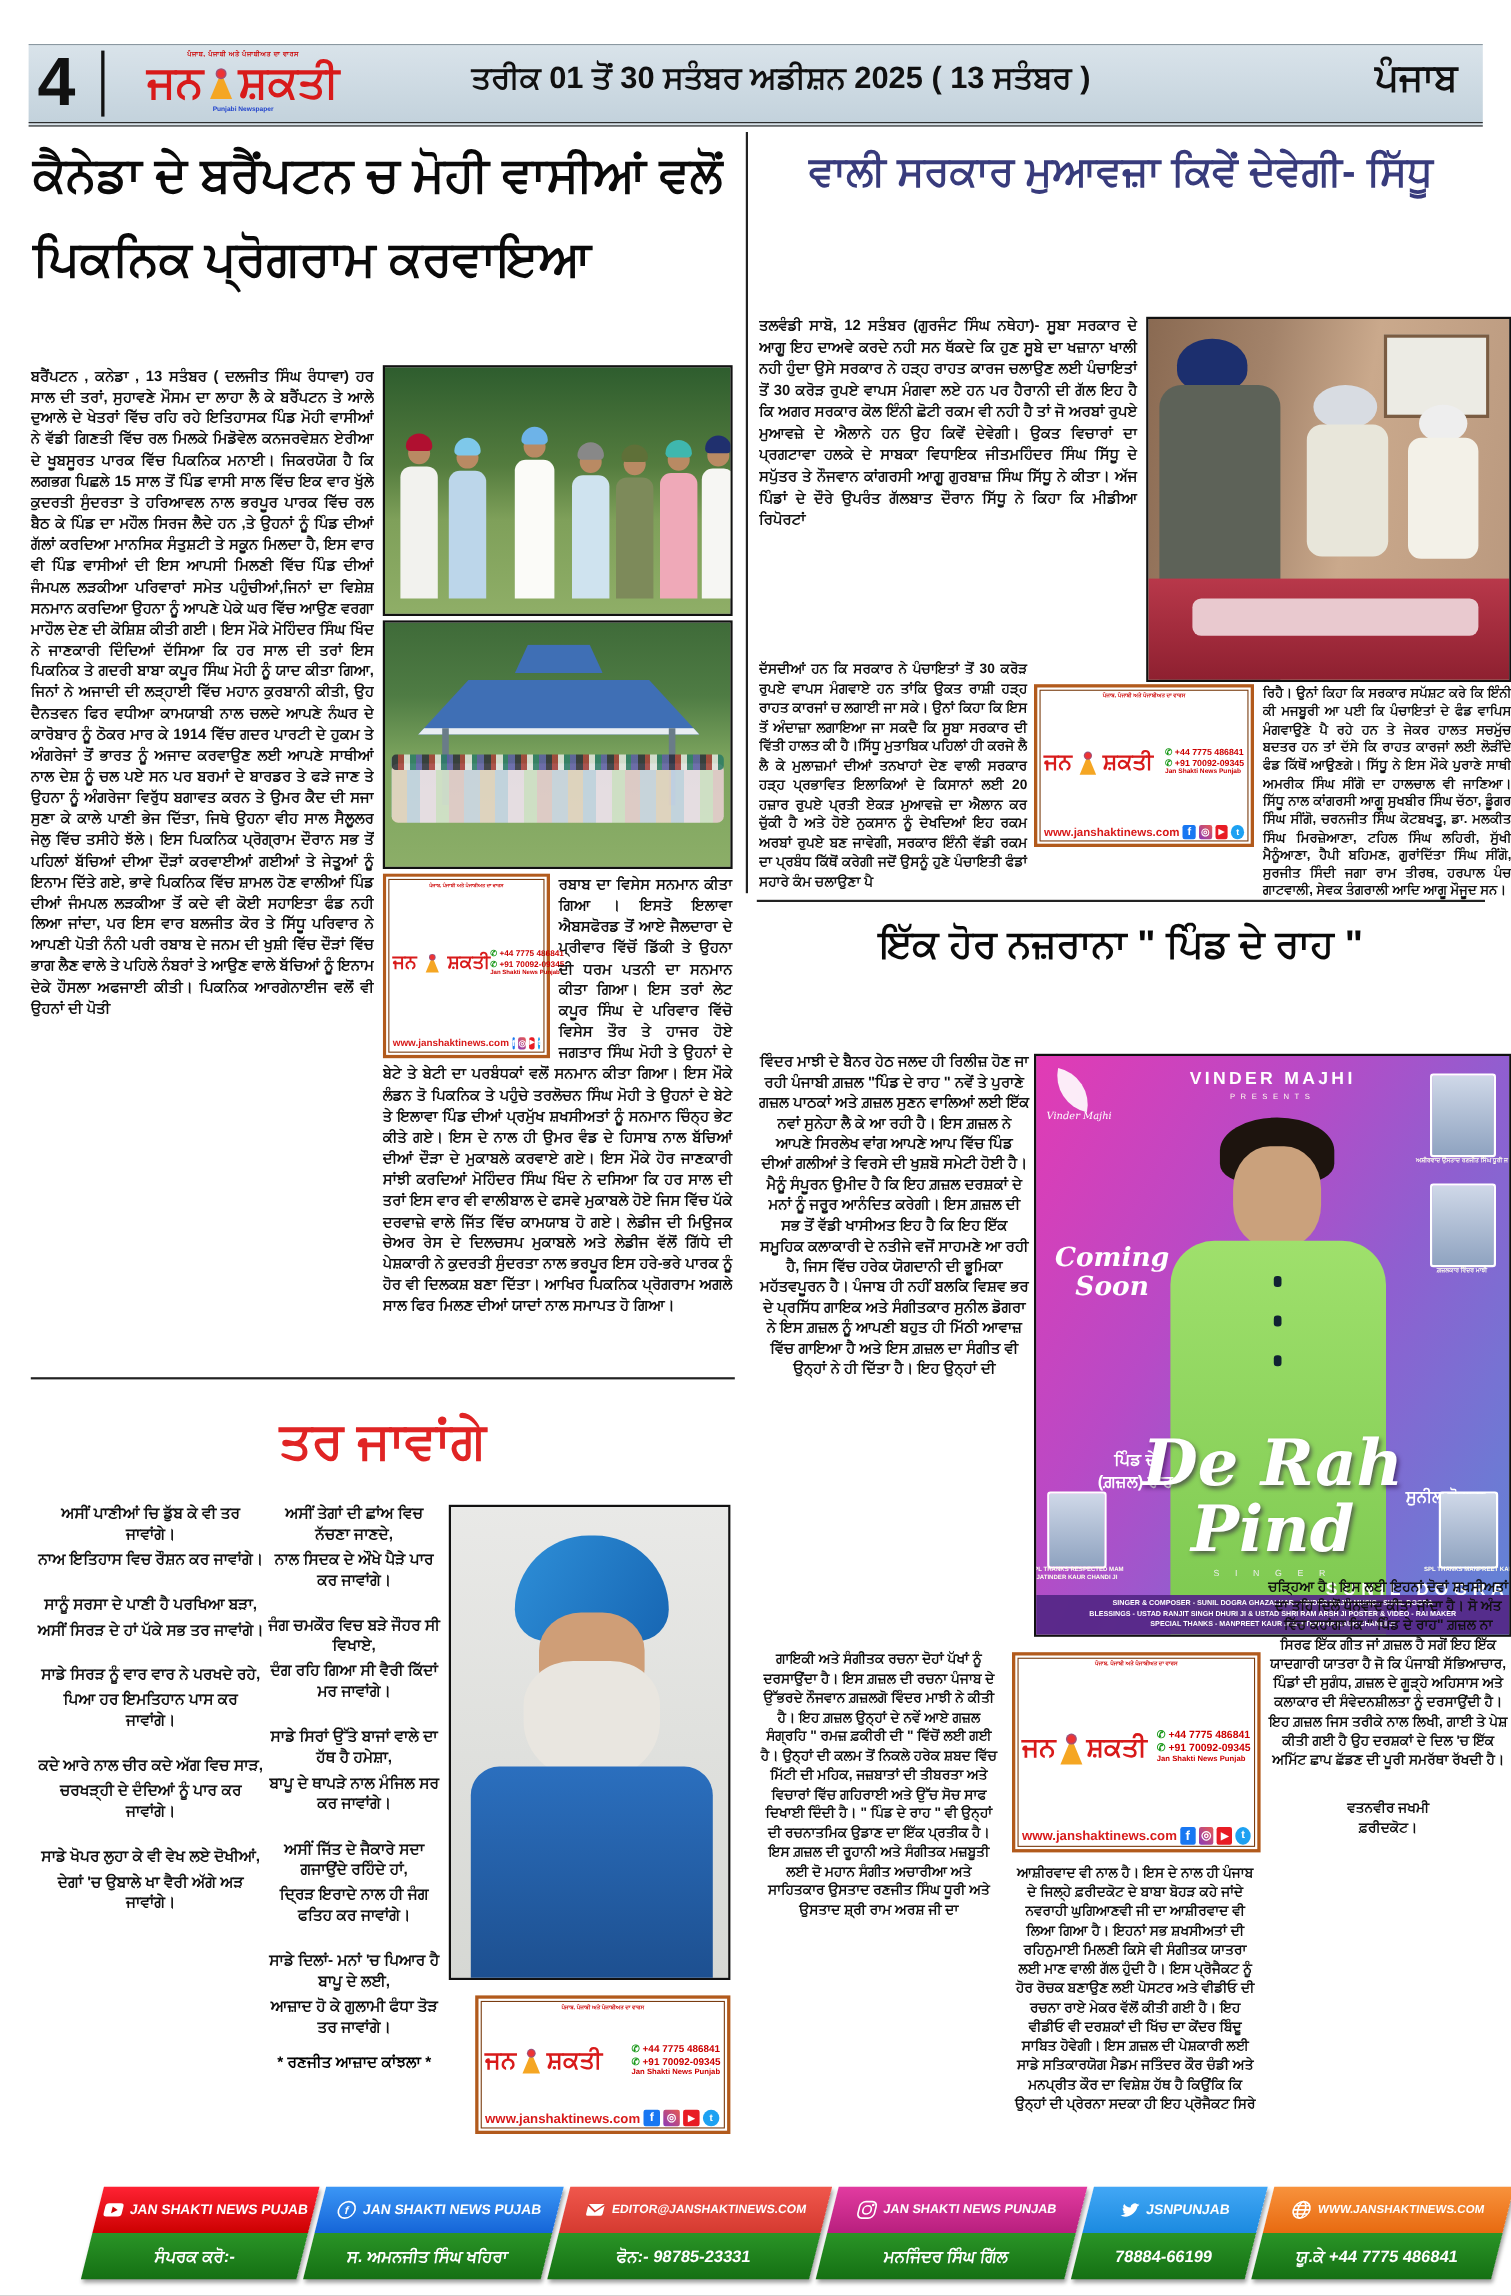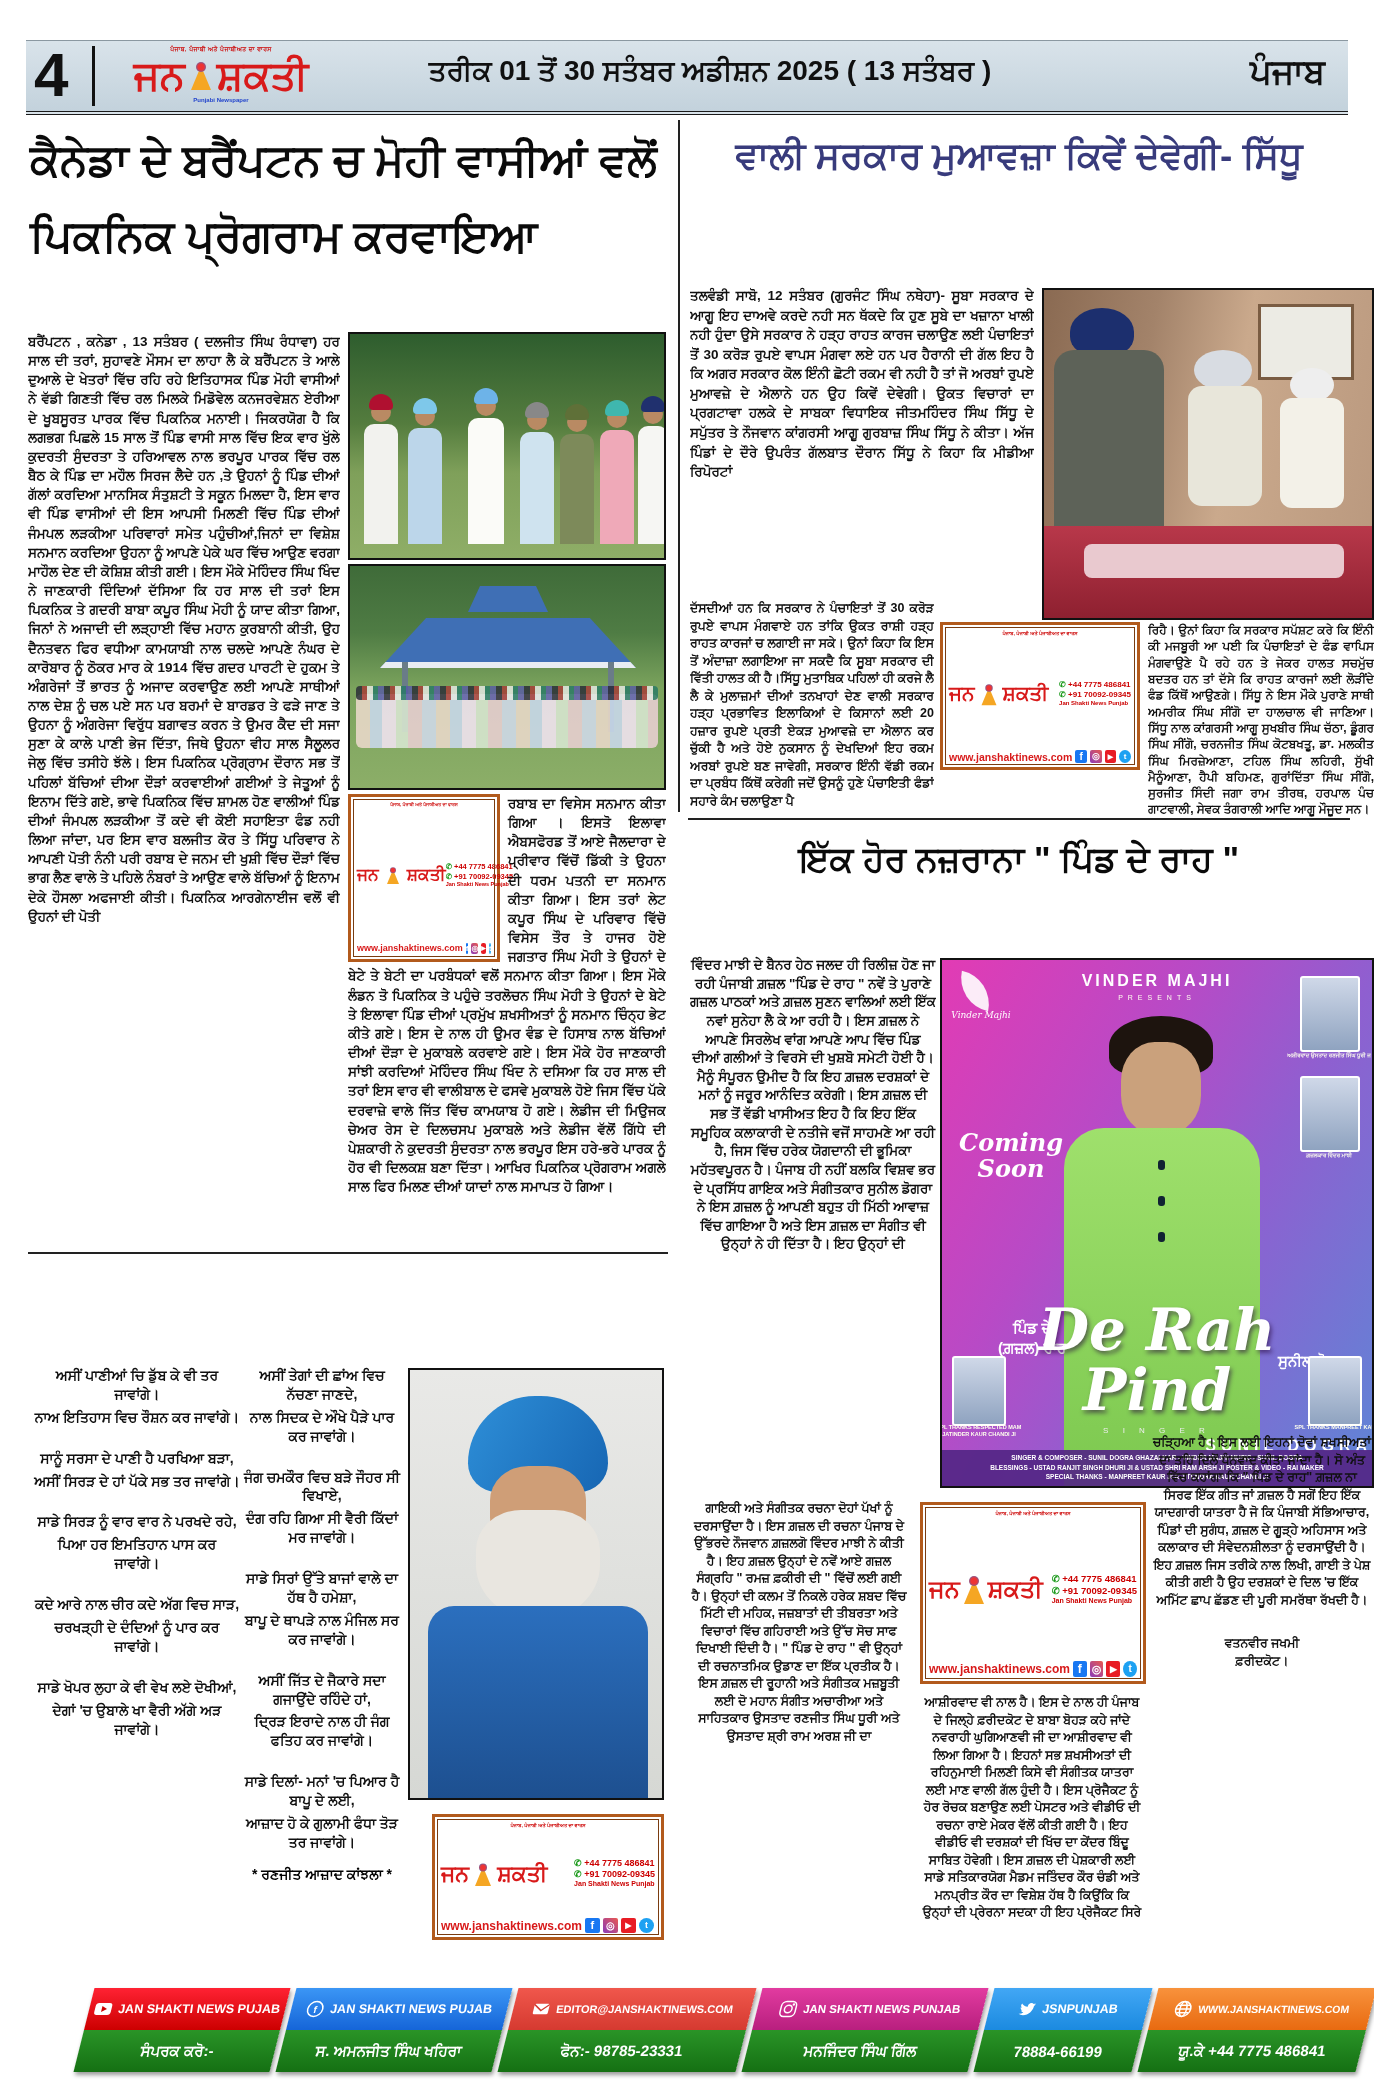--- a/index.html
+++ b/index.html
@@ -220,20 +220,21 @@
         <span class="sq" style="width:11px;height:11px;background:linear-gradient(45deg,#8a3ab9,#e95950);font-size:8px;line-height:11px;">◎</span>
         <span class="sq" style="width:11px;height:11px;background:#e81c24;font-size:6px;line-height:11px;">▶</span>
         <span class="sq" style="width:11px;height:11px;background:#1da1f2;border-radius:50%;font-size:7px;line-height:11px;">t</span>
       </div>
     </div>
     <span>ਰਬਾਬ ਦਾ ਵਿਸੇਸ ਸਨਮਾਨ ਕੀਤਾ ਗਿਆ । ਇਸਤੋ ਇਲਾਵਾ ਐਬਸਫੋਰਡ ਤੋਂ ਆਏ ਜੈਲਦਾਰਾ ਦੇ ਪ੍ਰੀਵਾਰ ਵਿੱਚੋਂ ਡਿੱਕੀ ਤੇ ਉਹਨਾ ਦੀ ਧਰਮ ਪਤਨੀ ਦਾ ਸਨਮਾਨ ਕੀਤਾ ਗਿਆ। ਇਸ ਤਰਾਂ ਲੇਟ ਕਪੂਰ ਸਿੰਘ ਦੇ ਪਰਿਵਾਰ ਵਿੱਚੋ ਵਿਸੇਸ ਤੌਰ ਤੇ ਹਾਜਰ ਹੋਏ ਜਗਤਾਰ ਸਿੰਘ ਮੋਹੀ ਤੇ ਉਹਨਾਂ ਦੇ ਬੇਟੇ ਤੇ ਬੇਟੀ ਦਾ ਪਰਬੰਧਕਾਂ ਵਲੋਂ ਸਨਮਾਨ ਕੀਤਾ ਗਿਆ। ਇਸ ਮੌਕੇ ਲੰਡਨ ਤੋ ਪਿਕਨਿਕ ਤੇ ਪਹੁੰਚੇ ਤਰਲੋਚਨ ਸਿੰਘ ਮੋਹੀ ਤੇ ਉਹਨਾਂ ਦੇ ਬੇਟੇ ਤੇ ਇਲਾਵਾ ਪਿੰਡ ਦੀਆਂ ਪ੍ਰਮੁੱਖ ਸ਼ਖਸੀਅਤਾਂ ਨੂੰ ਸਨਮਾਨ ਚਿੰਨ੍ਹ ਭੇਟ ਕੀਤੇ ਗਏ। ਇਸ ਦੇ ਨਾਲ ਹੀ ਉਮਰ ਵੰਡ ਦੇ ਹਿਸਾਬ ਨਾਲ ਬੱਚਿਆਂ ਦੀਆਂ ਦੌੜਾ ਦੇ ਮੁਕਾਬਲੇ ਕਰਵਾਏ ਗਏ। ਇਸ ਮੌਕੇ ਹੋਰ ਜਾਣਕਾਰੀ ਸਾਂਝੀ ਕਰਦਿਆਂ ਮੋਹਿੰਦਰ ਸਿੰਘ ਖਿੰਦ ਨੇ ਦਸਿਆ ਕਿ ਹਰ ਸਾਲ ਦੀ ਤਰਾਂ ਇਸ ਵਾਰ ਵੀ ਵਾਲੀਬਾਲ ਦੇ ਫਸਵੇ ਮੁਕਾਬਲੇ ਹੋਏ ਜਿਸ ਵਿੱਚ ਪੱਕੇ ਦਰਵਾਜ਼ੇ ਵਾਲੇ ਜਿੱਤ ਵਿੱਚ ਕਾਮਯਾਬ ਹੋ ਗਏ। ਲੇਡੀਜ ਦੀ ਮਿਉਜਕ ਚੇਅਰ ਰੇਸ ਦੇ ਦਿਲਚਸਪ ਮੁਕਾਬਲੇ ਅਤੇ ਲੇਡੀਜ ਵੱਲੋਂ ਗਿੱਧੇ ਦੀ ਪੇਸ਼ਕਾਰੀ ਨੇ ਕੁਦਰਤੀ ਸੁੰਦਰਤਾ ਨਾਲ ਭਰਪੂਰ ਇਸ ਹਰੇ-ਭਰੇ ਪਾਰਕ ਨੂੰ ਹੋਰ ਵੀ ਦਿਲਕਸ਼ ਬਣਾ ਦਿੱਤਾ। ਆਖਿਰ ਪਿਕਨਿਕ ਪ੍ਰੋਗਰਾਮ ਅਗਲੇ ਸਾਲ ਫਿਰ ਮਿਲਣ ਦੀਆਂ ਯਾਦਾਂ ਨਾਲ ਸਮਾਪਤ ਹੋ ਗਿਆ।</span>
   </div>
 
   <div class="abs hrule" style="left:28px;top:1252px;width:640px;"></div>
 
+  <div class="abs" id="poem-title">ਤਰ ਜਾਵਾਂਗੇ</div>
 
   <div class="abs" id="poem-c2">
     <div class="verse">ਅਸੀਂ ਤੇਗਾਂ ਦੀ ਛਾਂਅ ਵਿਚ ਨੱਚਣਾ ਜਾਣਦੇ,</div>
     <div class="verse stanza">ਨਾਲ ਸਿਦਕ ਦੇ ਔਖੇ ਪੈੜੇ ਪਾਰ ਕਰ ਜਾਵਾਂਗੇ।</div>
     <div class="verse">ਜੰਗ ਚਮਕੌਰ ਵਿਚ ਬੜੇ ਜੌਹਰ ਸੀ ਵਿਖਾਏ,</div>
     <div class="verse stanza">ਦੰਗ ਰਹਿ ਗਿਆ ਸੀ ਵੈਰੀ ਕਿੱਦਾਂ ਮਰ ਜਾਵਾਂਗੇ।</div>
     <div class="verse">ਸਾਡੇ ਸਿਰਾਂ ਉੱਤੇ ਬਾਜਾਂ ਵਾਲੇ ਦਾ ਹੱਥ ਹੈ ਹਮੇਸ਼ਾ,</div>
     <div class="verse stanza">ਬਾਪੂ ਦੇ ਥਾਪੜੇ ਨਾਲ ਮੰਜਿਲ ਸਰ ਕਰ ਜਾਵਾਂਗੇ।</div>
     <div class="verse">ਅਸੀਂ ਜਿੱਤ ਦੇ ਜੈਕਾਰੇ ਸਦਾ ਗਜਾਉਂਦੇ ਰਹਿੰਦੇ ਹਾਂ,</div>
     <div class="verse stanza">ਦ੍ਰਿੜ ਇਰਾਦੇ ਨਾਲ ਹੀ ਜੰਗ ਫਤਿਹ ਕਰ ਜਾਵਾਂਗੇ।</div>

